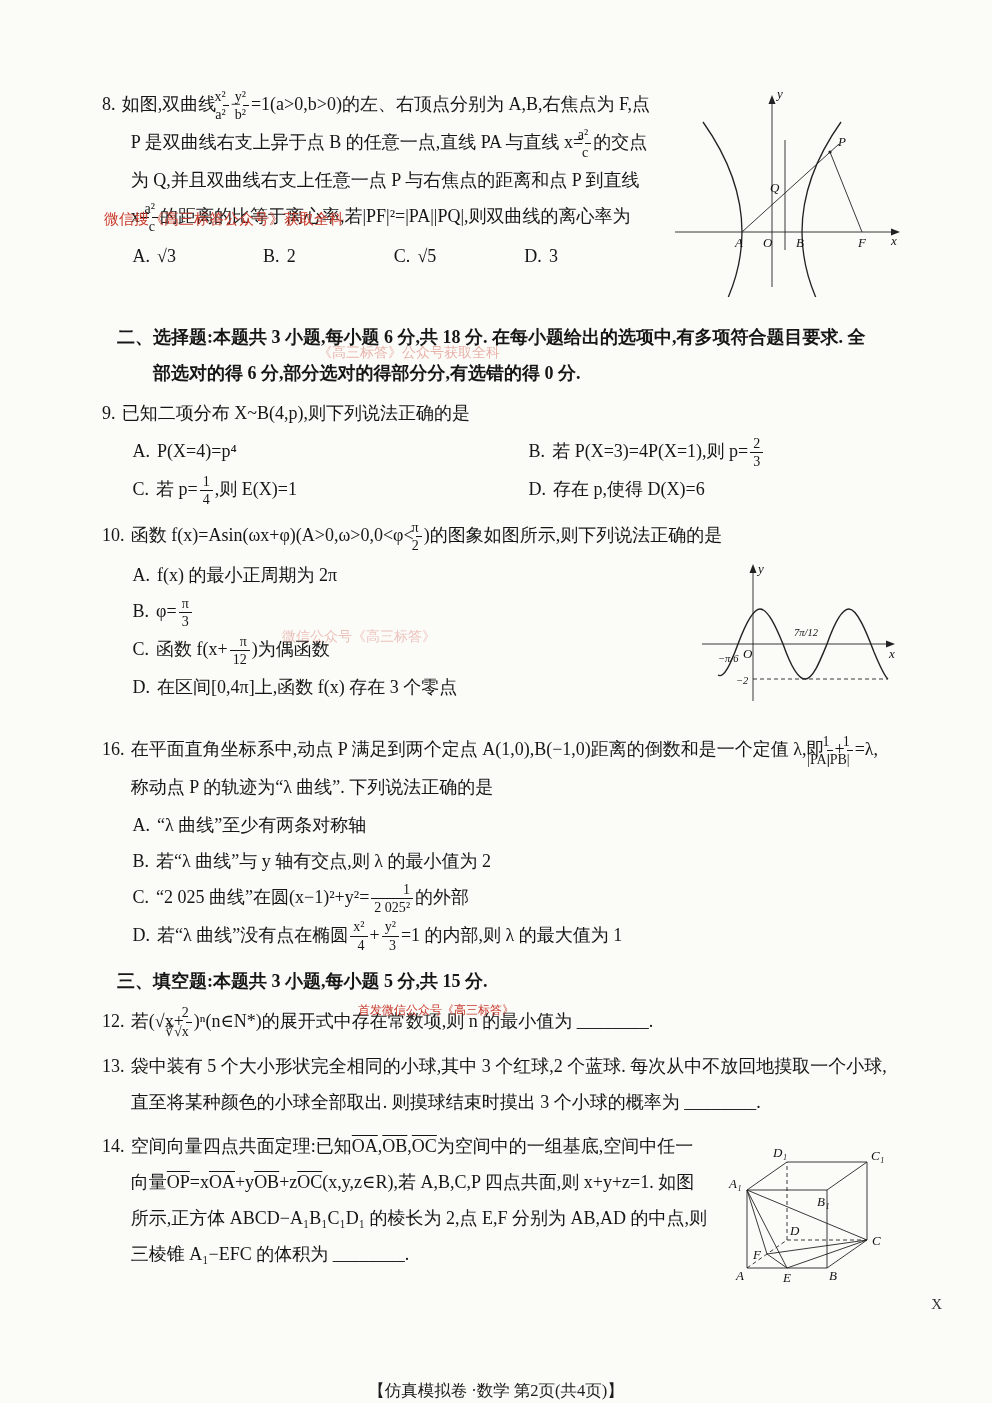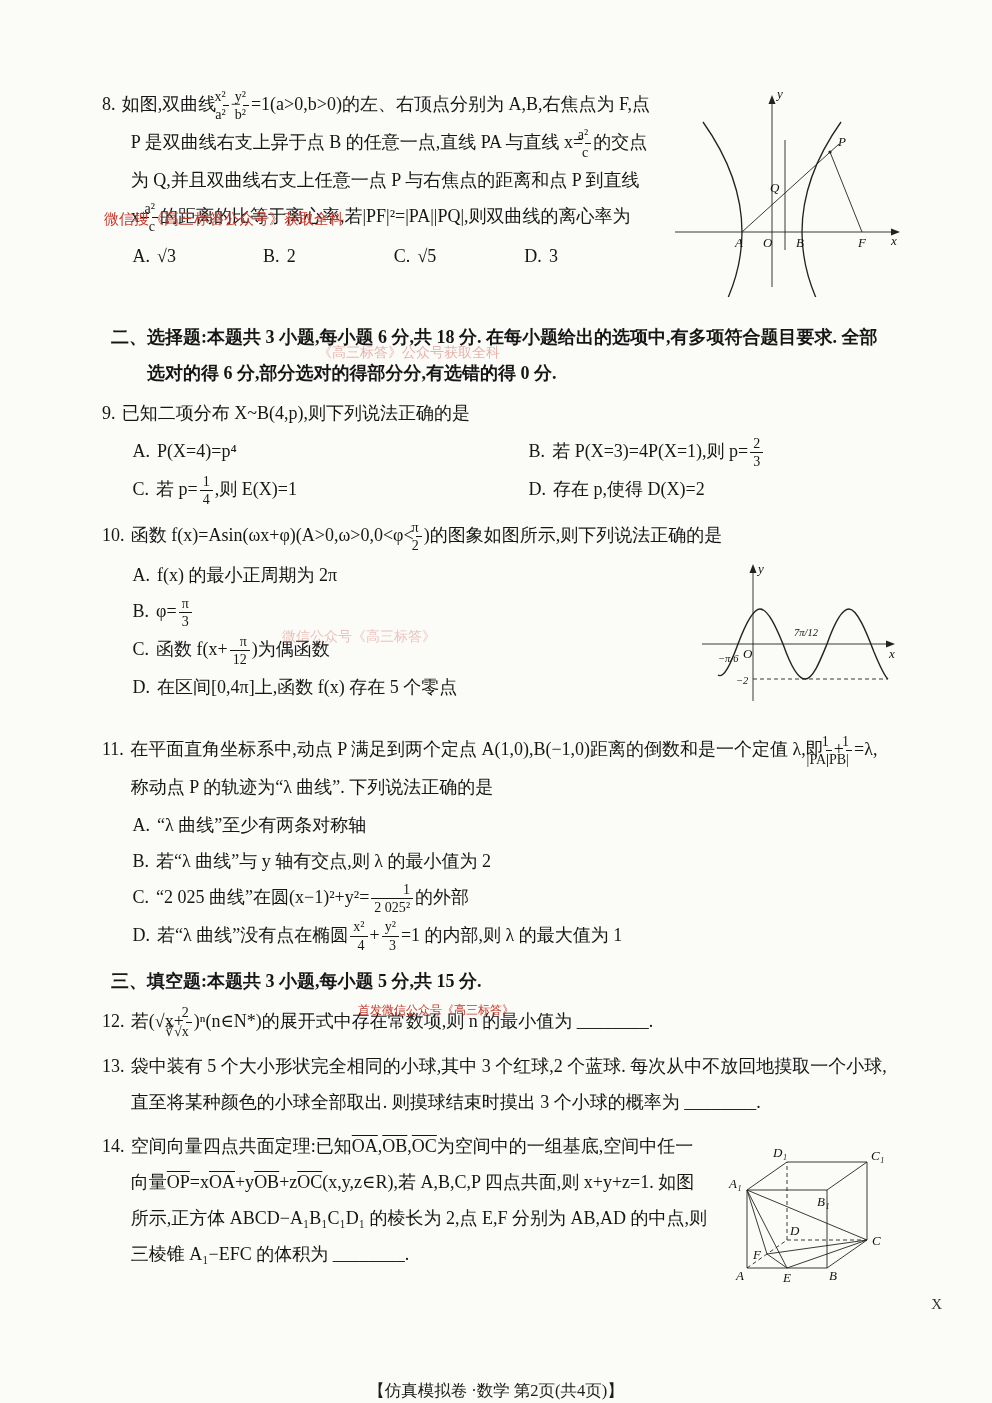--- a/index.html
+++ b/index.html
@@ -6,21 +6,21 @@
   body{
     width:992px;height:1403px;position:relative;overflow:hidden;
     background:#fbfbf8;color:#161616;
     font-family:"Liberation Serif","DejaVu Serif",serif;
   }
   .content{position:absolute;left:100px;top:84px;width:794px;font-size:18px;line-height:2.0;}
   .q{margin-bottom:8px;}
   .q::after,.optwrap::after{content:"";display:block;clear:both;}
   .qtext{margin:2px;padding-left:1.6em;text-indent:-1.6em;}
   .qnum{margin-right:.35em;}
-  .sec{font-weight:bold;margin:6px 11px 4px;padding-left:2em;text-indent:-2em;font-family:Liberation Serif, serif;}
+  .sec{font-weight:bold;margin:6px 17px 4px;padding-left:2em;text-indent:-2em;font-family:Liberation Serif, serif;}
   .opts-row{display:flex;padding-left:1.8em;margin:2px 0 2px;}
   .opts-row .opt{width:25%;}
   .opts-grid{display:grid;grid-template-columns:52% 48%;padding-left:1.8em;}
   .opts-col .opt{display:block;padding-left:1.8em;}
   .optlabel{margin-right:.4em;}
   .fig{float:right;background:transparent;}
   .fig-hyp{width:235px;margin:-4px -8px 2px 12px;}
   .fig-sine{width:200px;margin:2px -4px 2px 10px;}
   .fig-cube{width:175px;margin:0 0 2px 10px;}
   .frac{display:inline-block;vertical-align:middle;text-align:right;
@@ -80,21 +80,21 @@
   </section>
 
   <p class="sec">二、选择题:本题共 3 小题,每小题 6 分,共 18 分. 在每小题给出的选项中,有多项符合题目要求. 全部选对的得 6 分,部分选对的得部分分,有选错的得 0 分.</p>
 
   <section class="q">
     <p class="qtext"><span class="qnum">9.</span><span>已知二项分布 X~B(4,p),则下列说法正确的是</span></p>
     <div class="opts-grid">
       <span class="opt"><span class="optlabel">A.</span><span>P(X=4)=p⁴</span></span>
       <span class="opt"><span class="optlabel">B.</span><span>若 P(X=3)=4P(X=1),则 p=<span class="frac"><span class="fn">2</span><span class="fd">3</span></span></span></span>
       <span class="opt"><span class="optlabel">C.</span><span>若 p=<span class="frac"><span class="fn">1</span><span class="fd">4</span></span>,则 E(X)=1</span></span>
-      <span class="opt"><span class="optlabel">D.</span><span>存在 p,使得 D(X)=2</span></span>
+      <span class="opt"><span class="optlabel">D.</span><span>存在 p,使得 D(X)=6</span></span>
     </div>
   </section>
 
   <section class="q">
     <p class="qtext"><span class="qnum">10.</span><span>函数 f(x)=Asin(ωx+φ)(A&gt;0,ω&gt;0,0&lt;φ&lt;<span class="frac"><span class="fn">π</span><span class="fd">2</span></span>)的图象如图所示,则下列说法正确的是</span></p>
     <div class="opts-col optwrap">
       <div class="fig fig-sine">
         <svg width="200" height="150" viewBox="0 0 200 150">
           <line x1="4" y1="85" x2="190" y2="85" class="thin"></line>
           <polygon points="197,85 188,81.5 188,88.5"></polygon>
@@ -106,26 +106,26 @@
           <text x="191" y="99">x</text>
           <text x="45" y="99">O</text>
           <text x="20" y="103" class="small">−π/6</text>
           <text x="96" y="77" class="small">7π/12</text>
           <text x="38" y="125" class="small">−2</text>
         </svg>
       </div>
       <span class="opt"><span class="optlabel">A.</span><span>f(x) 的最小正周期为 2π</span></span>
       <span class="opt"><span class="optlabel">B.</span><span>φ=<span class="frac"><span class="fn">π</span><span class="fd">3</span></span></span></span>
       <span class="opt"><span class="optlabel">C.</span><span>函数 f(x+<span class="frac"><span class="fn">π</span><span class="fd">12</span></span>)为偶函数</span></span>
-      <span class="opt"><span class="optlabel">D.</span><span>在区间[0,4π]上,函数 f(x) 存在 5 个零点</span></span>
+      <span class="opt"><span class="optlabel">D.</span><span>在区间[0,4π]上,函数 f(x) 存在 3 个零点</span></span>
     </div>
   </section>
 
   <section class="q">
-    <p class="qtext"><span class="qnum">11.</span><span>在平面直角坐标系中,动点 P 满足到两个定点 A(1,0),B(−1,0)距离的倒数和是一个定值 λ,即<span class="frac"><span class="fn">1</span><span class="fd">|PA|</span></span>+<span class="frac"><span class="fn">1</span><span class="fd">|PB|</span></span>=λ,称动点 P 的轨迹为“λ 曲线”. 下列说法正确的是</span></p>
+    <p class="qtext"><span class="qnum">16.</span><span>在平面直角坐标系中,动点 P 满足到两个定点 A(1,0),B(−1,0)距离的倒数和是一个定值 λ,即<span class="frac"><span class="fn">1</span><span class="fd">|PA|</span></span>+<span class="frac"><span class="fn">1</span><span class="fd">|PB|</span></span>=λ,称动点 P 的轨迹为“λ 曲线”. 下列说法正确的是</span></p>
     <div class="opts-col">
       <span class="opt"><span class="optlabel">A.</span><span>“λ 曲线”至少有两条对称轴</span></span>
       <span class="opt"><span class="optlabel">B.</span><span>若“λ 曲线”与 y 轴有交点,则 λ 的最小值为 2</span></span>
       <span class="opt"><span class="optlabel">C.</span><span>“2 025 曲线”在圆(x−1)²+y²=<span class="frac"><span class="fn">1</span><span class="fd">2 025²</span></span>的外部</span></span>
       <span class="opt"><span class="optlabel">D.</span><span>若“λ 曲线”没有点在椭圆<span class="frac"><span class="fn">x²</span><span class="fd">4</span></span>+<span class="frac"><span class="fn">y²</span><span class="fd">3</span></span>=1 的内部,则 λ 的最大值为 1</span></span>
     </div>
   </section>
 
   <p class="sec">三、填空题:本题共 3 小题,每小题 5 分,共 15 分.</p>
 

